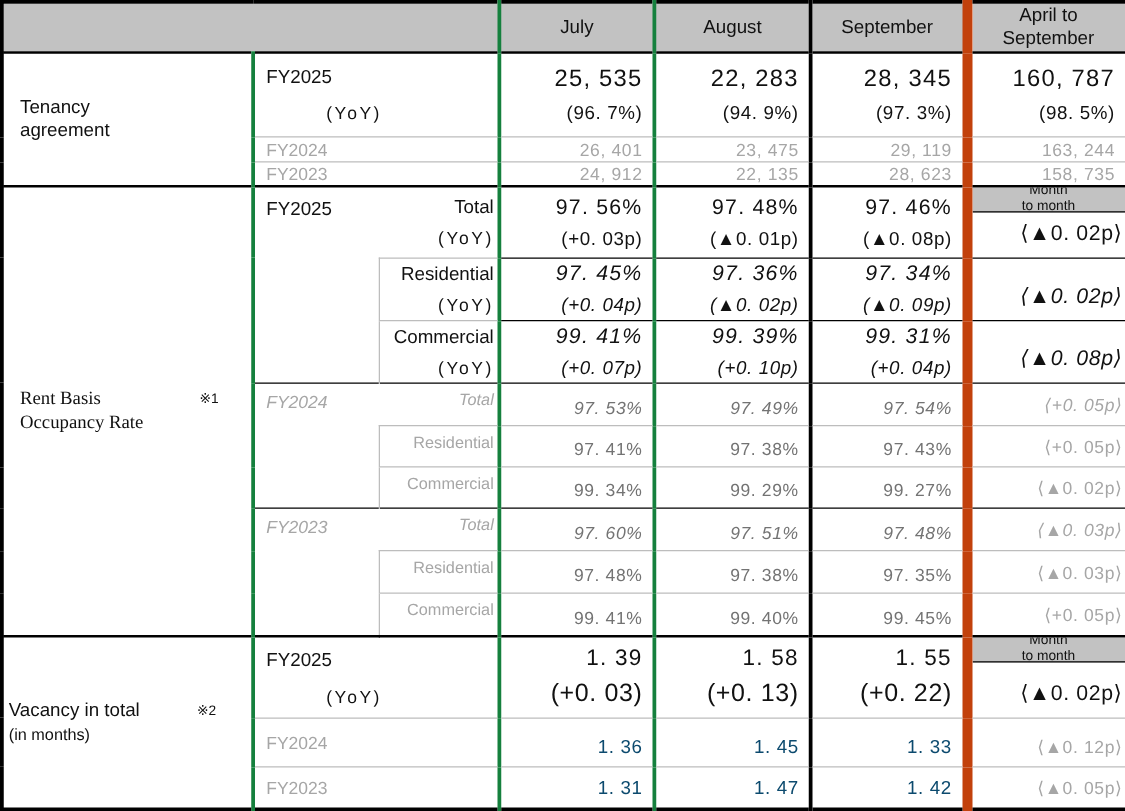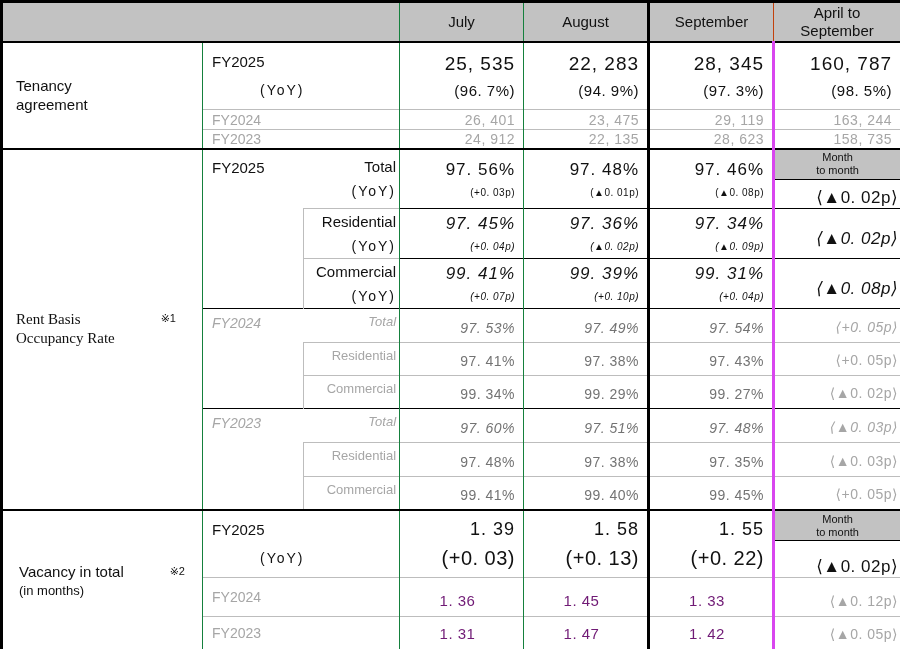--- a/index.html
+++ b/index.html
@@ -9,44 +9,44 @@
   table.main {
     width: 900px; height: 649px;
     border-collapse: collapse; table-layout: fixed;
     border: 3px solid #000;
     font-family: "Liberation Sans", "DejaVu Sans", sans-serif;
     color: #111; background: #fff;
   }
   td { padding: 0; vertical-align: middle; overflow: hidden; }
 
   
-  .bl1 { border-left: 1px solid #15803d; }
+  .bl1 { border-left: 3px solid #15803d; }
   .bl3 { border-left: 3px solid #000; }
-  .br3 { border-right: 1px solid #c2410c; margin-left: 41px; }
+  .br3 { border-right: 8px solid #c2410c; margin-left: 41px; }
   .gcol { border-left: 3px solid #d946ef; }
   .tb1 { border-top: 1px solid #000; font-style: italic; }
   .tb2 { border-top: 2px solid #000; }
   .tg  { border-top: 1px solid #bdbdbd; }
   .tgl { border-top: 1px solid #bdbdbd; border-left: 1px solid #bdbdbd; }
 
   
   .hdr {
     background: #c2c2c2; text-align: center;
     font-size: 15px; border-bottom: 2px solid #000;
   }
   .hdr-in { width: 88px; margin: 0 auto; line-height: 18px; }
 
   
   .alabel { vertical-align: middle; }
   .alabel-in { display: flex; align-items: flex-start; justify-content: space-between; padding: 0 26px 0 13px; }
   .altext { font-size: 15px; line-height: 19px; }
   .w92  { max-width: 92px; }
   .w124 { max-width: 124px; font-family: Liberation Serif, serif; }
   .note { font-size: 11px; padding-top: 2px; }
-  .vac-label { display: flex; flex-direction: column; padding-left: 16px; }
+  .vac-label { display: flex; flex-direction: column; padding-left: 4px; }
   .vac-l1 { display: flex; justify-content: space-between; width: 166px; font-size: 15px; }
   .vac-unit { font-size: 13px; margin-top: 3px; }
 
   
   .fyc { vertical-align: top; padding: 10px 0 0 9px; font-size: 15px; }
   .fyc .yoy { margin-left: 48px; margin-top: 12px; font-size: 14px; letter-spacing: 2px; }
   .fyb { vertical-align: top; padding: 9px 0 0 9px; font-size: 15px; }
   .fyg { color: #a6a6a6; vertical-align: middle; padding-left: 9px; font-size: 14px; }
   .fybg { color: #a6a6a6; vertical-align: top; padding: 6px 0 0 9px; font-size: 14px; }
 
@@ -55,31 +55,31 @@
   .subc-in { display: flex; flex-direction: column; align-items: flex-end; gap: 8px; padding-right: 3px; }
   .sl { font-size: 15px; }
   .yoy2 { font-size: 14px; letter-spacing: 2px; }
   .subg { text-align: right; padding: 5px 3px 0 0; color: #a6a6a6; font-size: 13px; vertical-align: top; }
 
   
   .v2-in { display: flex; flex-direction: column; align-items: flex-end; gap: 7px; padding-right: 8px; }
   .vm { letter-spacing: 1px; }
   .vs { letter-spacing: 0.5px; }
   .ten .vm { font-size: 19px; } .ten .vs { font-size: 15px; }
-  .occ .vm { font-size: 17px; } .occ .vs { font-size: 10px; }
+  .occ .vm { font-size: 17px; } .occ .vs { font-size: 15px; }
   .vac .vm { font-size: 18px; } .vac .vs { font-size: 20px; }
 
   .vg  { text-align: right; padding-right: 8px; color: #a6a6a6; font-size: 14px; letter-spacing: 0.5px; vertical-align: middle; }
   .vgb { text-align: right; padding: 0 8px 6px 0; color: #737373; font-size: 14px; letter-spacing: 0.5px; vertical-align: bottom; }
-  .vgv { text-align: center; padding: 0 8px 7px 0; color: #701a75; font-size: 15px; letter-spacing: 0.5px; vertical-align: bottom; }
+  .vgv { text-align: right; padding: 0 8px 7px 0; color: #0c4a6e; font-size: 15px; letter-spacing: 0.5px; vertical-align: bottom; }
 
   
   .mtmc { vertical-align: top; }
   .mtm-hd {
-    height: 30px; background: #c2c2c2; border-bottom: 1px solid #000;
+    height: 20px; background: #c2c2c2; border-bottom: 1px solid #000;
     display: flex; flex-direction: column; justify-content: center; align-items: center;
     font-size: 11px; line-height: 13px;
   }
   .mtm-v { text-align: right; padding: 7px 2px 0 0; font-size: 17px; letter-spacing: 0.5px; }
   .mtm-v.tall { padding-top: 15px; }
   .mtmv2 { vertical-align: bottom; text-align: right; padding: 0 2px 9px 0; font-size: 17px; letter-spacing: 0.5px; }
   .mtmg { vertical-align: bottom; text-align: right; padding: 0 2px 7px 0; color: #a6a6a6; font-size: 14px; letter-spacing: 0.5px; }
 </style>
 </head>
 <body>

